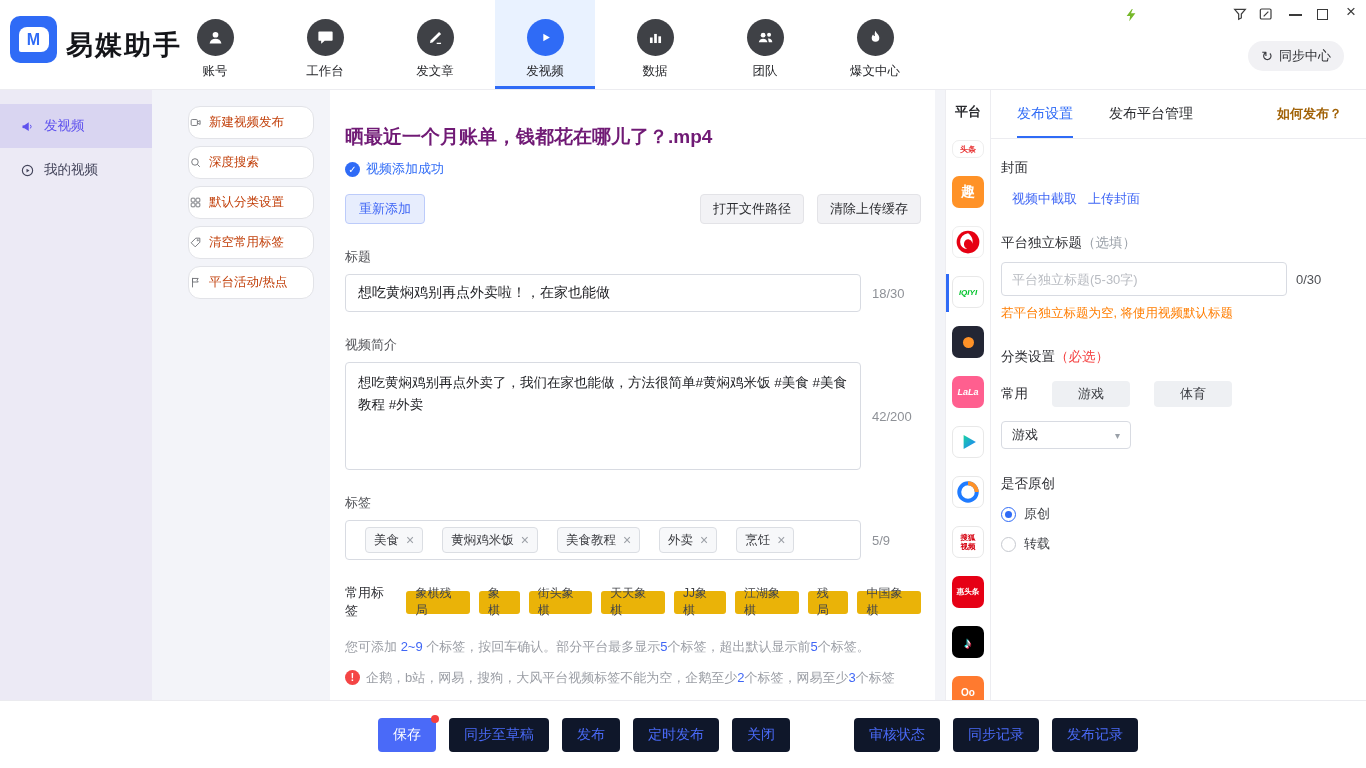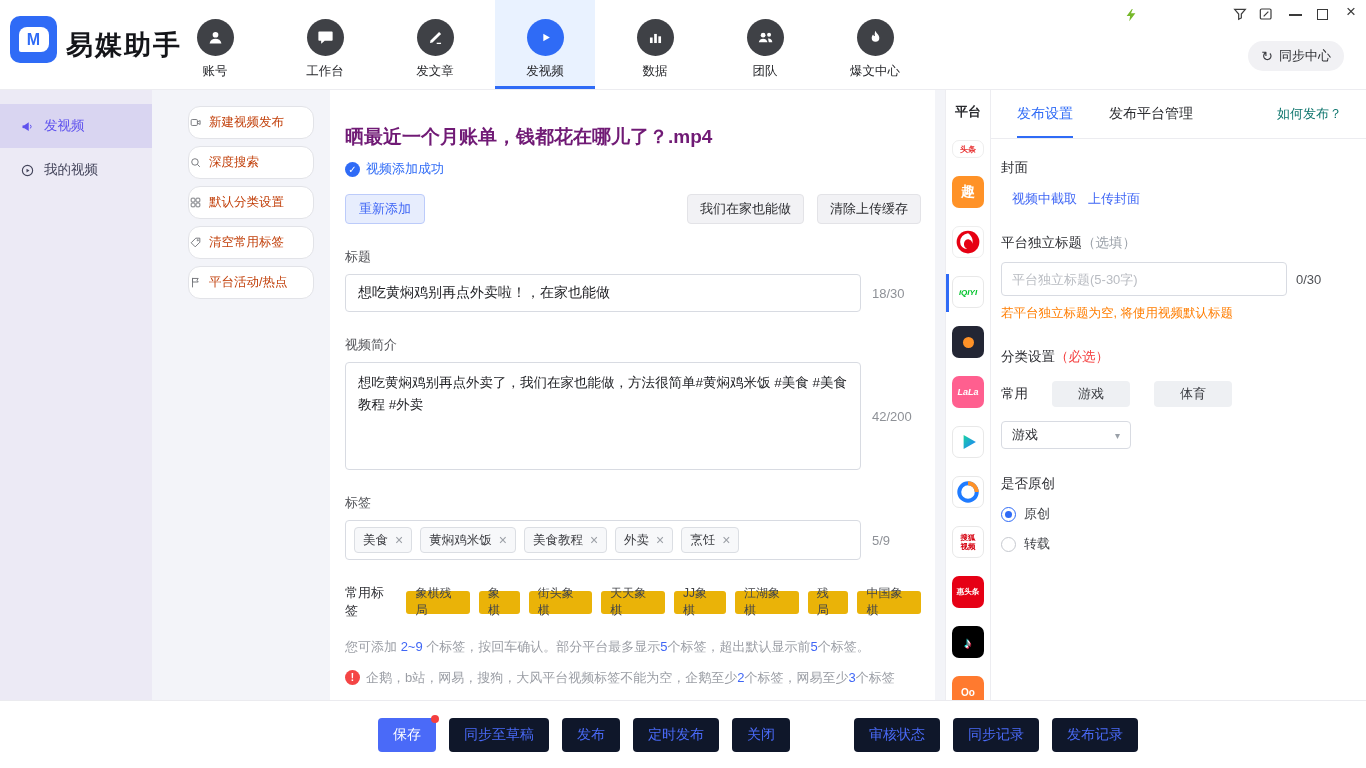--- a/index.html
+++ b/index.html
@@ -56,21 +56,21 @@
   .btns-right { margin-left:auto; display:flex; }
   .btn-gray { height:30px; padding:0 12px; background:#f2f2f5; border:1px solid #e3e3e7; border-radius:4px; color:#2b2c30; font-size:13px; display:flex; align-items:center; cursor:pointer; }
   .btn-gray + .btn-gray { margin-left:13px; }
 
   .field-label { margin-top:24px; font-size:13px; color:#515257; }
   .input-row { margin-top:8px; display:flex; align-items:center; }
   .text-input { width:516px; height:38px; border:1px solid #d8dbe2; border-radius:4px; padding:0 12px; font-size:14px; color:#222327; background:#fff; font-family:inherit; }
   .counter { margin-left:11px; font-size:13px; color:#8e9197; }
   .text-area { width:516px; height:108px; border:1px solid #d8dbe2; border-radius:4px; padding:9px 12px; font-size:13.5px; color:#222327; resize:none; font-family:inherit; line-height:1.65; }
   .tags-box { width:516px; min-height:40px; border:1px solid #d8dbe2; border-radius:4px; padding:6px 8px; display:flex; align-items:center; gap:8px; flex-wrap:wrap; }
-  .chip { height:26px; background:#f7f8fa; border:1px solid #dbdee3; border-radius:4px; padding:0 8px; display:flex; align-items:center; gap:7px; font-size:12.5px; color:#3a3b40; cursor:pointer; }
+  .chip { height:26px; background:#f7f8fa; border:1px solid #dbdee3; border-radius:4px; padding:0 8px; display:flex; align-items:center; gap:7px; font-size:12.5px; color:#3a3b40; cursor:pointer;margin-left:11px; }
   .chip-x { color:#9b9fa6; font-size:14px; cursor:pointer; }
   .common-row { margin-top:24px; display:flex; align-items:center; gap:9px; }
   .common-label { font-size:13px; color:#303136; margin-right:3px; }
   .ctag { height:23px; background:#eab308; border-radius:3px; padding:0 9px; display:flex; align-items:center; font-size:12px; color:#43454a; cursor:pointer; }
   .hint { margin-top:18px; font-size:13px; color:#9b9ea5; }
   .num { color:#3f66f5; }
   .warn-row { margin-top:13px; display:flex; align-items:flex-start; gap:6px; }
   .warn-icon { width:15px; height:15px; border-radius:50%; background:#f44545; color:#fff; font-size:10px; font-weight:bold; display:flex; align-items:center; justify-content:center; flex:none; margin-top:1px; }
   .warn-text { font-size:13px; color:#9b9ea5; }
 
@@ -96,21 +96,21 @@
   .p-hui { background:#e60015; color:#fff; font-weight:bold; font-size:7.5px; }
   .p-douyin { background:#000; color:#fff; font-size:15px; text-shadow:1px 1px 0 #fe2c55, -1px -1px 0 #25f4ee; }
   .p-quanmin { background:#ff7a2f; color:#fff; font-weight:bold; font-size:10px; }
 
   
   .right-panel { width:376px; background:#fff; border-left:1px solid #ededf1; position:relative; }
   .rp-tabs { height:49px; border-bottom:1px solid #ececf0; display:flex; align-items:center; padding-left:26px; gap:36px; position:relative; }
   .rp-tab { font-size:14px; color:#2b2c30; cursor:pointer; position:relative; height:100%; display:flex; align-items:center; }
   .rp-tab.active { color:#2f6bf6; }
   .tab-underline { position:absolute; bottom:0; left:0; right:0; height:2px; background:#2f6bf6; }
-  .rp-help { position:absolute; right:24px; top:0; height:100%; display:flex; align-items:center; font-size:13px; color:#0f766e; cursor:pointer; }
+  .rp-help { position:absolute; right:24px; top:0; height:100%; display:flex; align-items:center; font-size:13px; color:#a16207; cursor:pointer;font-weight:bold; }
   .rp-body { padding:20px 14px 0 10px; }
   .rp-label { font-size:13.5px; color:#2e2f34; }
   .optional { color:#9aa0a8; }
   .required { color:#f43f3f; }
   .cover-row { margin-top:13px; display:flex; }
   .cover { width:150px; height:97px; background:#000; position:relative; overflow:hidden; flex:none; }
   .cover-scene { position:absolute; left:0; right:0; top:7px; bottom:7px; background:linear-gradient(120deg,#cbb29a 0%,#b39579 45%,#876c55 100%); }
   .cover-hair { position:absolute; width:58px; height:72px; left:56px; top:9px; background:#241d1a; border-radius:26px 26px 16px 16px; }
   .cover-face { position:absolute; width:25px; height:30px; left:73px; top:17px; background:#eccdb4; border-radius:50% 50% 46% 46%; }
   .cover-torso { position:absolute; width:66px; height:24px; left:52px; top:66px; background:#f2efe9; border-radius:12px 12px 0 0; }
@@ -300,21 +300,21 @@
 
     <div class="form-panel">
       <div class="file-title">晒最近一个月账单，钱都花在哪儿了？.mp4</div>
       <div class="status-row">
         <span class="status-check">✓</span>
         <span class="status-text">视频添加成功</span>
       </div>
       <div class="btns-row">
         <div class="btn-readd">重新添加</div>
         <div class="btns-right">
-          <div class="btn-gray">我们在家也能做</div>
+          <div class="btn-gray">打开文件路径</div>
           <div class="btn-gray">清除上传缓存</div>
         </div>
       </div>
 
       <div class="field-label">标题</div>
       <div class="input-row">
         <input class="text-input" value="想吃黄焖鸡别再点外卖啦！，在家也能做" style="">
         <span class="counter">18/30</span>
       </div>
 

